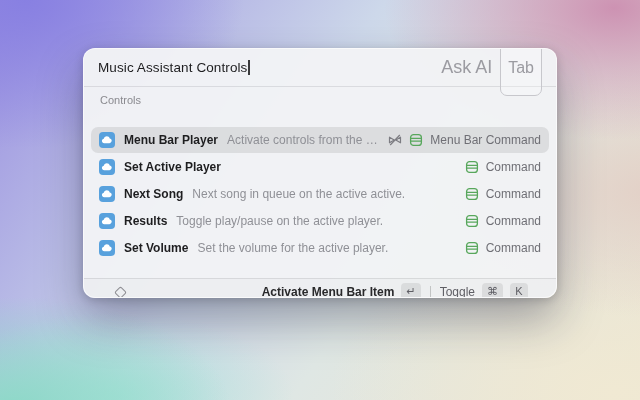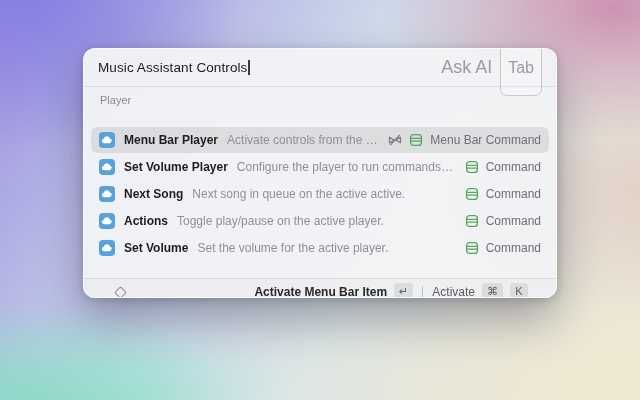--- a/index.html
+++ b/index.html
@@ -93,21 +93,21 @@
     <div class="search">
       <span class="search-text">Music Assistant Controls</span>
       <span class="caret"></span>
     </div>
     <div class="header-right">
       <span class="ask-ai">Ask AI</span>
       <span class="key-outline">Tab</span>
     </div>
   </div>
 
-  <div class="section-label">Player</div>
+  <div class="section-label">Controls</div>
 
   <div class="list">
 
     <div class="row selected">
       <span class="app-icon">
         <svg class="icon16" viewBox="0 0 14 14" width="11" height="11">
           <path fill="#ffffff" d="M4.2 10.2c-1.3 0-2.3-1-2.3-2.2 0-1.1.8-2 1.9-2.2.2-1.5 1.5-2.6 3-2.6 1.4 0 2.6.9 2.9 2.2 1.1.1 2 1 2 2.2 0 1.4-1.1 2.6-2.5 2.6z"></path>
         </svg>
       </span>
       <span class="row-title">Menu Bar Player</span>
@@ -130,22 +130,21 @@
         <span class="accessory-label">Menu Bar Command</span>
       </span>
     </div>
 
     <div class="row">
       <span class="app-icon">
         <svg class="icon16" viewBox="0 0 14 14" width="11" height="11">
           <path fill="#ffffff" d="M4.2 10.2c-1.3 0-2.3-1-2.3-2.2 0-1.1.8-2 1.9-2.2.2-1.5 1.5-2.6 3-2.6 1.4 0 2.6.9 2.9 2.2 1.1.1 2 1 2 2.2 0 1.4-1.1 2.6-2.5 2.6z"></path>
         </svg>
       </span>
-      <span class="row-title">Set Volume Player</span>
-      <span class="row-subtitle">Configure the player to run commands on</span>
+      <span class="row-title">Set Active Player</span>
       <span class="row-accessories">
         <svg class="icon16" viewBox="0 0 14 14">
           <g stroke="var(--command-green, #58a75c)" stroke-width="1.3" fill="none">
             <rect x="1.6" y="1.6" width="10.8" height="10.8" rx="3"></rect>
             <line x1="1.6" y1="5.4" x2="12.4" y2="5.4"></line>
             <line x1="1.6" y1="8.2" x2="12.4" y2="8.2"></line>
           </g>
         </svg>
         <span class="accessory-label">Command</span>
       </span>
@@ -170,21 +169,21 @@
         <span class="accessory-label">Command</span>
       </span>
     </div>
 
     <div class="row">
       <span class="app-icon">
         <svg class="icon16" viewBox="0 0 14 14" width="11" height="11">
           <path fill="#ffffff" d="M4.2 10.2c-1.3 0-2.3-1-2.3-2.2 0-1.1.8-2 1.9-2.2.2-1.5 1.5-2.6 3-2.6 1.4 0 2.6.9 2.9 2.2 1.1.1 2 1 2 2.2 0 1.4-1.1 2.6-2.5 2.6z"></path>
         </svg>
       </span>
-      <span class="row-title">Actions</span>
+      <span class="row-title">Results</span>
       <span class="row-subtitle">Toggle play/pause on the active player.</span>
       <span class="row-accessories">
         <svg class="icon16" viewBox="0 0 14 14">
           <g stroke="var(--command-green, #58a75c)" stroke-width="1.3" fill="none">
             <rect x="1.6" y="1.6" width="10.8" height="10.8" rx="3"></rect>
             <line x1="1.6" y1="5.4" x2="12.4" y2="5.4"></line>
             <line x1="1.6" y1="8.2" x2="12.4" y2="8.2"></line>
           </g>
         </svg>
         <span class="accessory-label">Command</span>
@@ -215,20 +214,20 @@
 
   <div class="footer">
     <span class="logo"></span>
     <div class="footer-right">
       <div class="footer-action">
         <span class="primary-label">Activate Menu Bar Item</span>
         <span class="kbd">↵</span>
       </div>
       <span class="v-divider"></span>
       <div class="footer-action">
-        <span class="actions-label">Activate</span>
+        <span class="actions-label">Toggle</span>
         <span class="kbd">⌘</span>
         <span class="kbd">K</span>
       </div>
     </div>
   </div>
 
 </div>
 
 </body></html>

